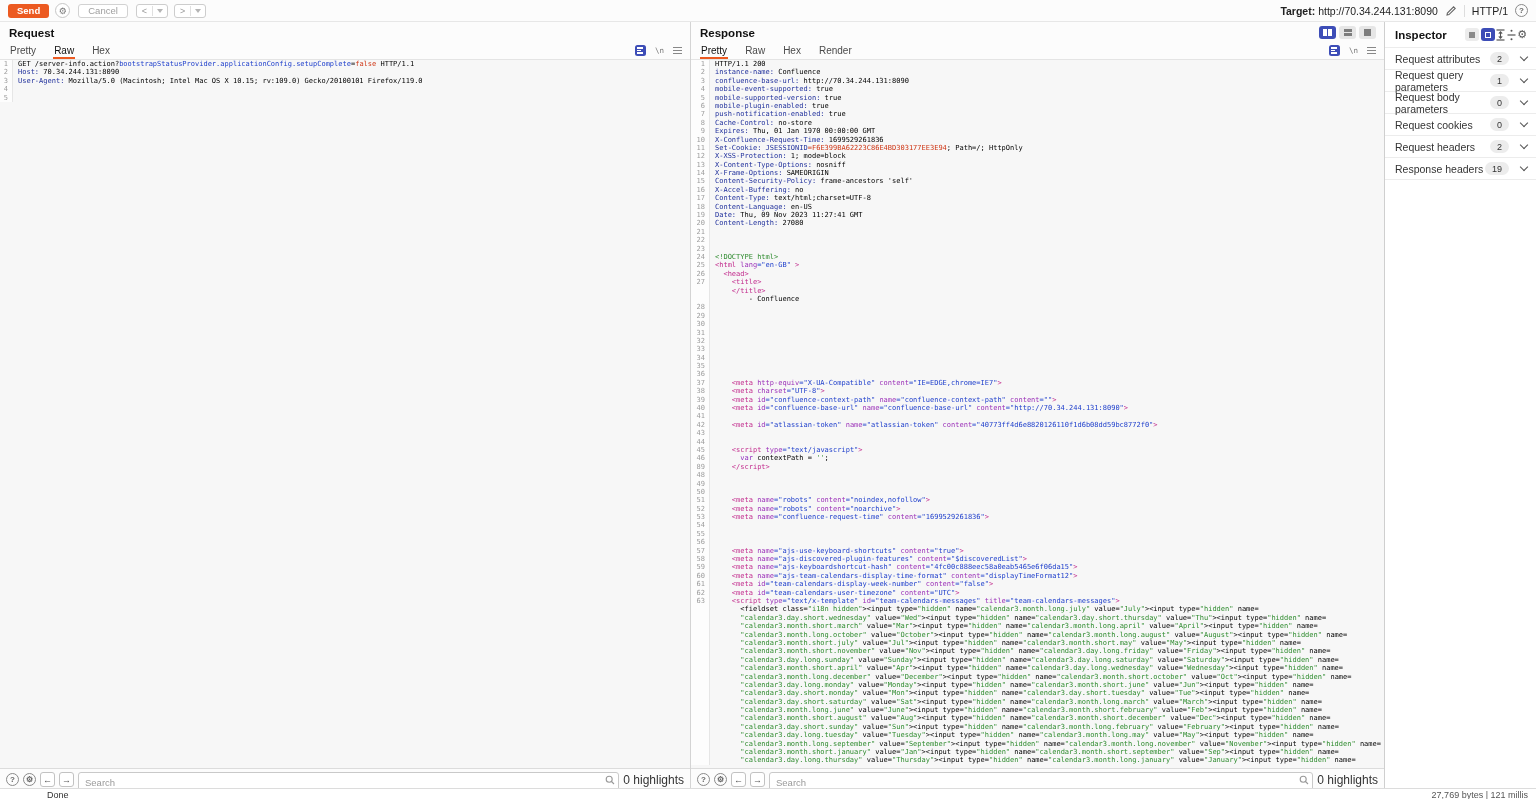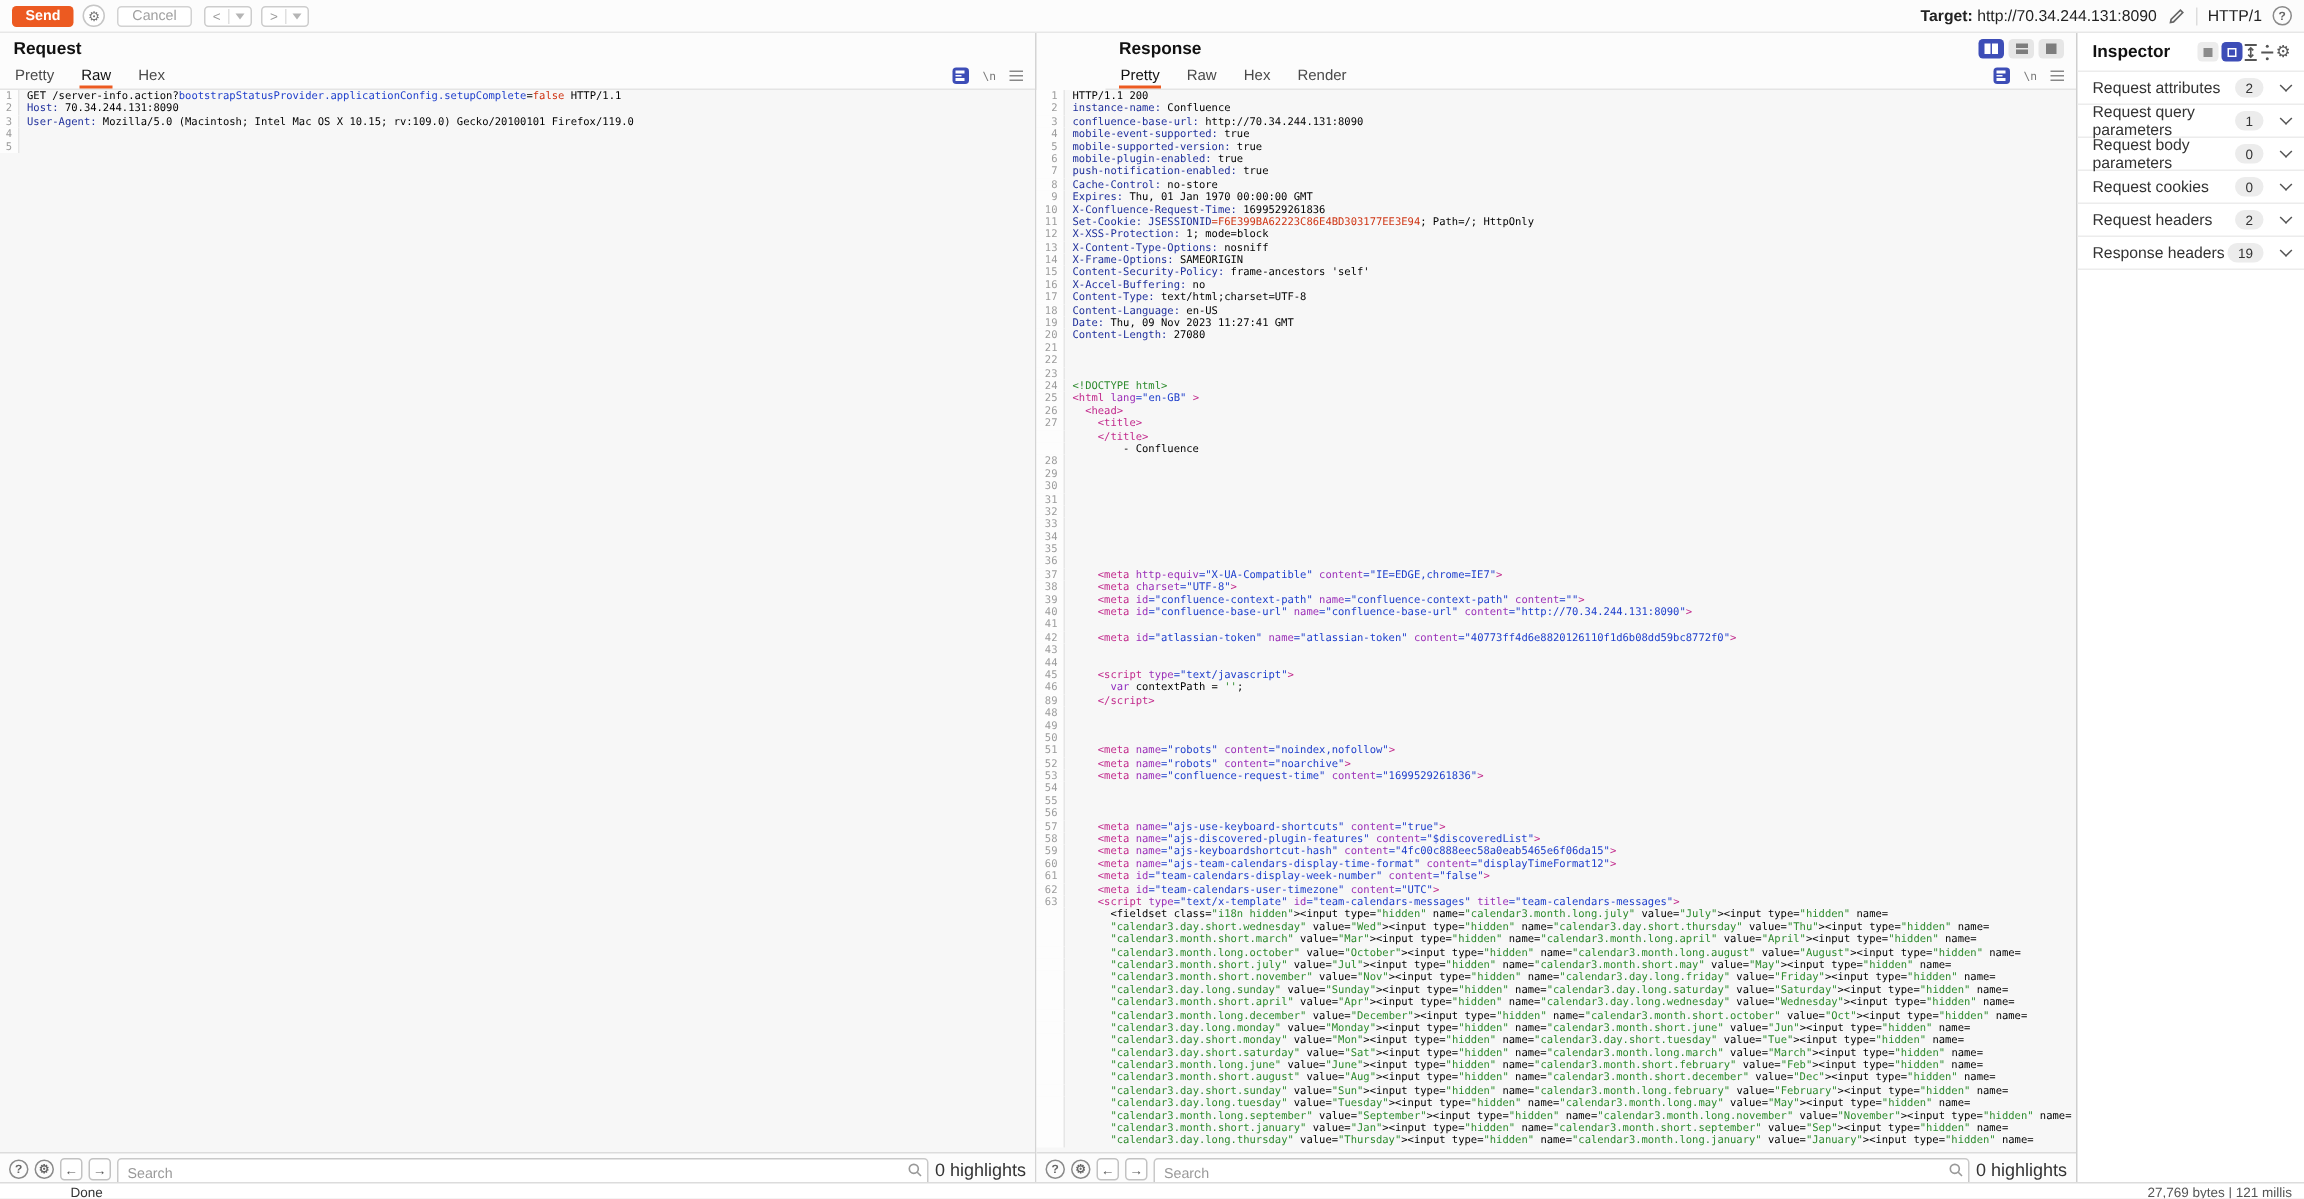--- a/index.html
+++ b/index.html
@@ -24,21 +24,21 @@
   .top-right{margin-left:auto;display:flex;align-items:center;gap:7px;}
   .tgt{font-size:10.5px;color:#222;}
   .tgt b{font-weight:bold;}
   .vdiv-sm{width:1px;height:12px;background:#ddd;}
   .icon-circ{width:13px;height:13px;border:1.2px solid #8a8a8a;border-radius:50%;color:#666;
              font-size:8px;font-weight:bold;display:flex;align-items:center;justify-content:center;}
   .httpv{font-size:10.5px;color:#222;}
   
   .panel{position:absolute;top:22px;bottom:9px;background:#fcfcfc;}
   .req-panel{left:0;width:690px;}
-  .resp-panel{left:690px;width:694px;border-left:1px solid #d4d4d4;padding-left:46px;}
+  .resp-panel{left:690px;width:694px;border-left:1px solid #d4d4d4;}
   .ptitle{height:22px;line-height:23px;padding-left:9px;font-size:11.5px;font-weight:bold;color:#111;position:relative;}
   .ptabs{height:16px;border-bottom:1px solid #e4e4e4;display:flex;align-items:flex-end;padding-left:9px;position:relative;}
   .tab{font-size:10px;color:#4a4a4a;margin-right:16px;padding:0 1px 3px;}
   .tab.active{color:#111;padding-bottom:1px;border-bottom:2px solid #ec5a21;}
   .tabicons{position:absolute;right:8px;bottom:3px;display:flex;align-items:center;gap:9px;}
   .pico{width:11px;height:11px;border-radius:2.5px;background:#3d4db7;display:flex;flex-direction:column;
         justify-content:center;gap:1.3px;padding-left:2px;}
   .pico i{display:block;height:1.2px;background:#fff;}
   .pico i.l1{width:6px}.pico i.l2{width:4.5px}.pico i.l3{width:6px}
   .nl{font-family:"DejaVu Sans Mono",monospace;font-size:7.5px;color:#777;}

